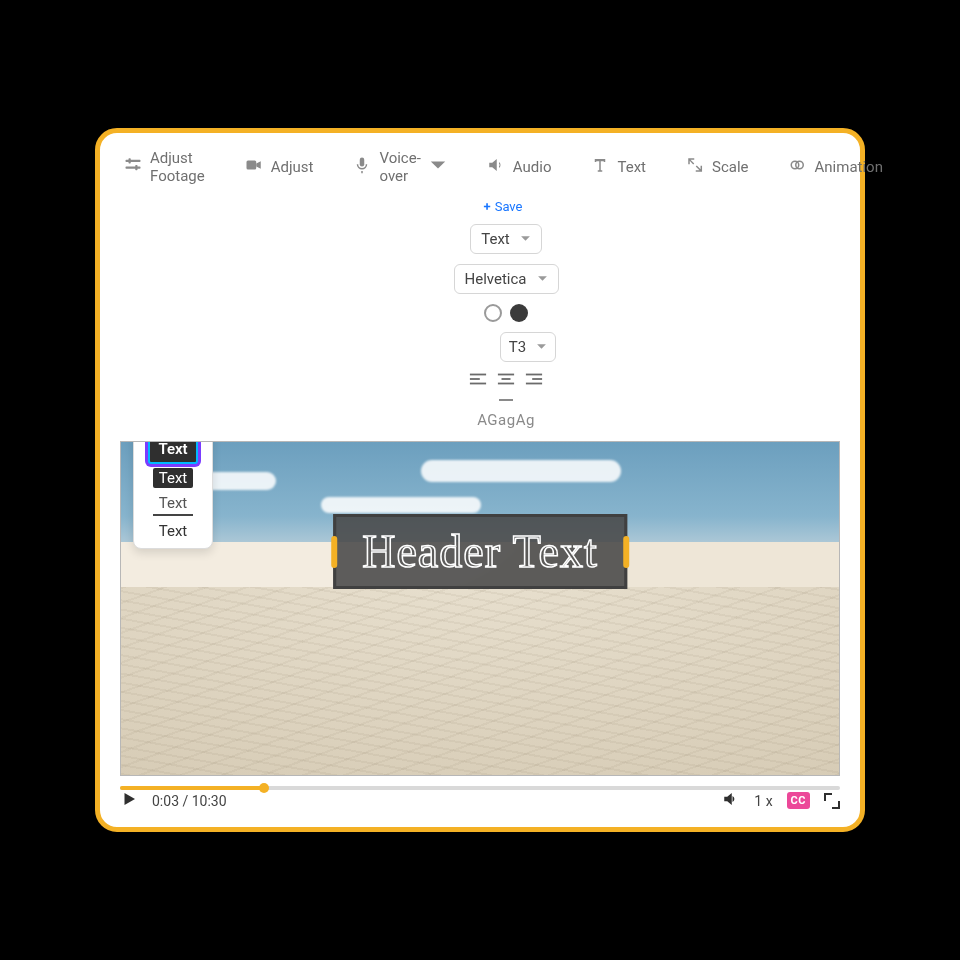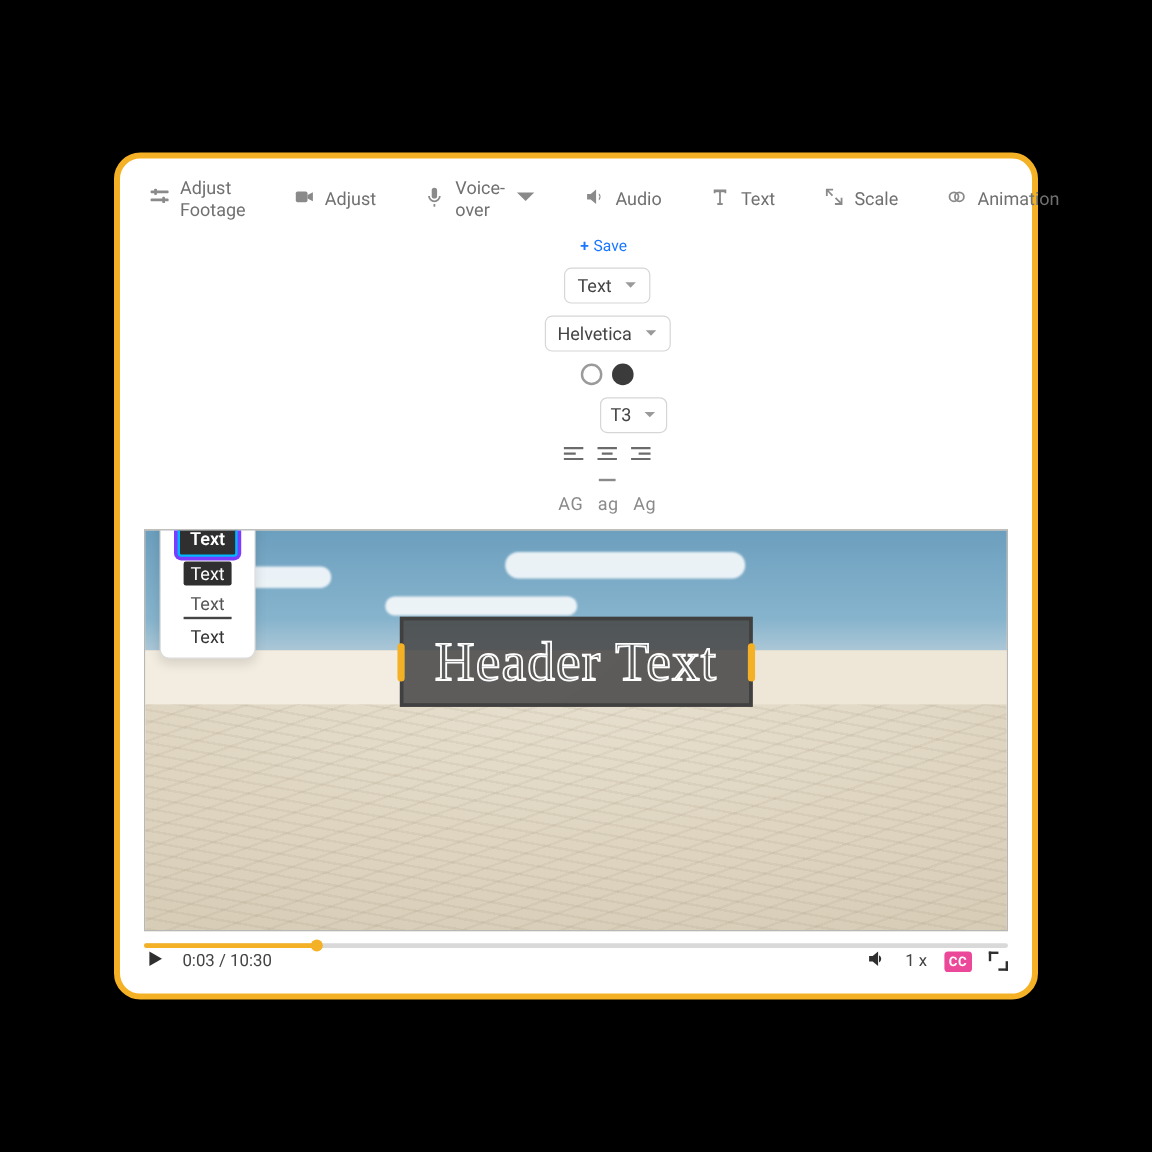--- a/index.html
+++ b/index.html
@@ -64,21 +64,21 @@
     padding:5px 10px; background:#fff; font-size:15px; color:#444;
   }
   .combo.small{padding:5px 8px;margin-left:44px;}
   .colorpair{display:flex;gap:8px;align-items:center;}
   .swatch{width:18px;height:18px;border-radius:50%;}
   .swatch.white{background:#fff;border:2px solid #9a9a9a;}
   .swatch.black{background:#3b3b3b;}
   .align-group{display:flex;gap:10px;}
   .align-group svg{width:18px;height:14px;stroke:#6b6b6b;stroke-width:2;fill:none;}
   .dash{width:14px;height:2px;background:#8a8a8a;}
-  .caps-group{display:flex;gap:12px;color:#8a8a8a;font-size:15px;letter-spacing:.5px;}
+  .caps-group{display:flex;color:#8a8a8a;font-size:15px;letter-spacing:.5px;}
 
   
   .preview {
     position:relative;
     width:100%;
     height:335px;
     border:1px solid #b7b7b7;
     overflow:hidden;
     background:#ded5c4;
     margin-top:2px;

